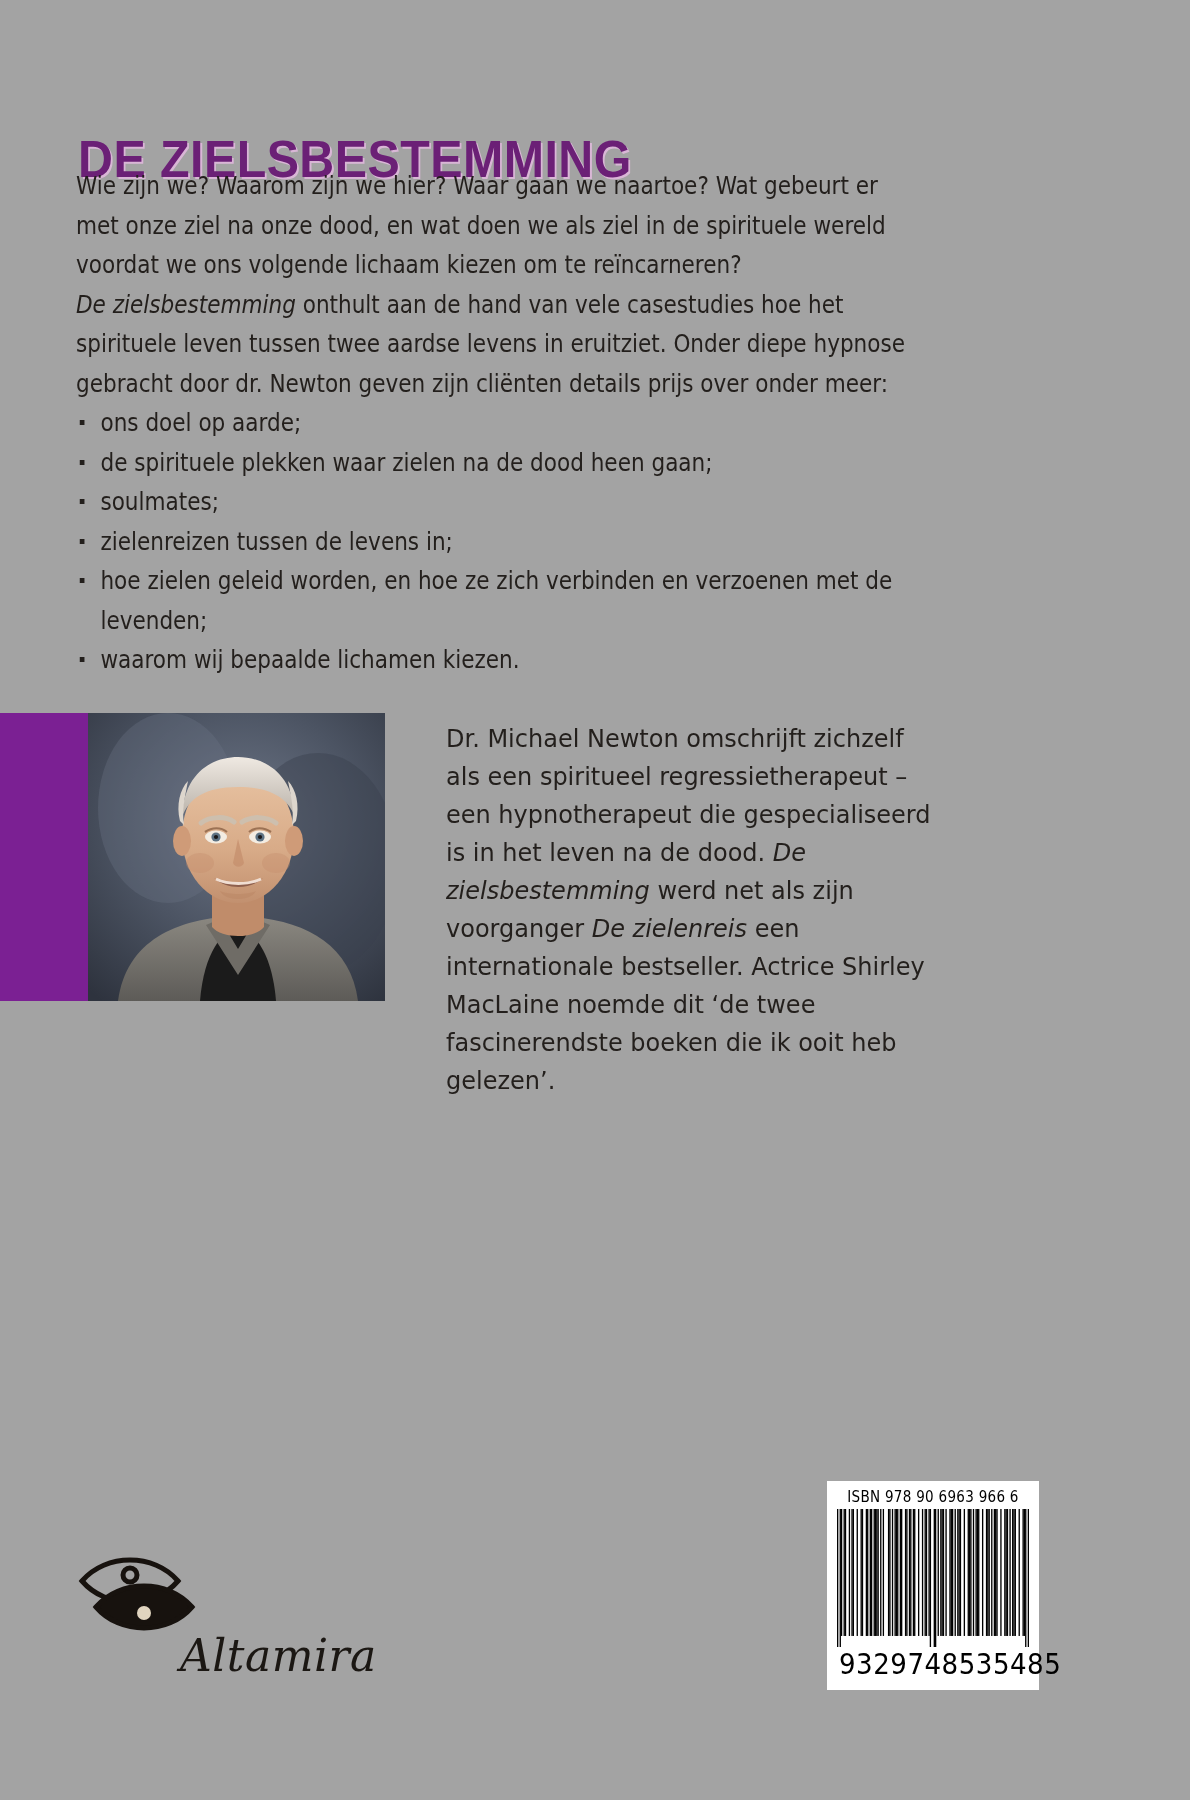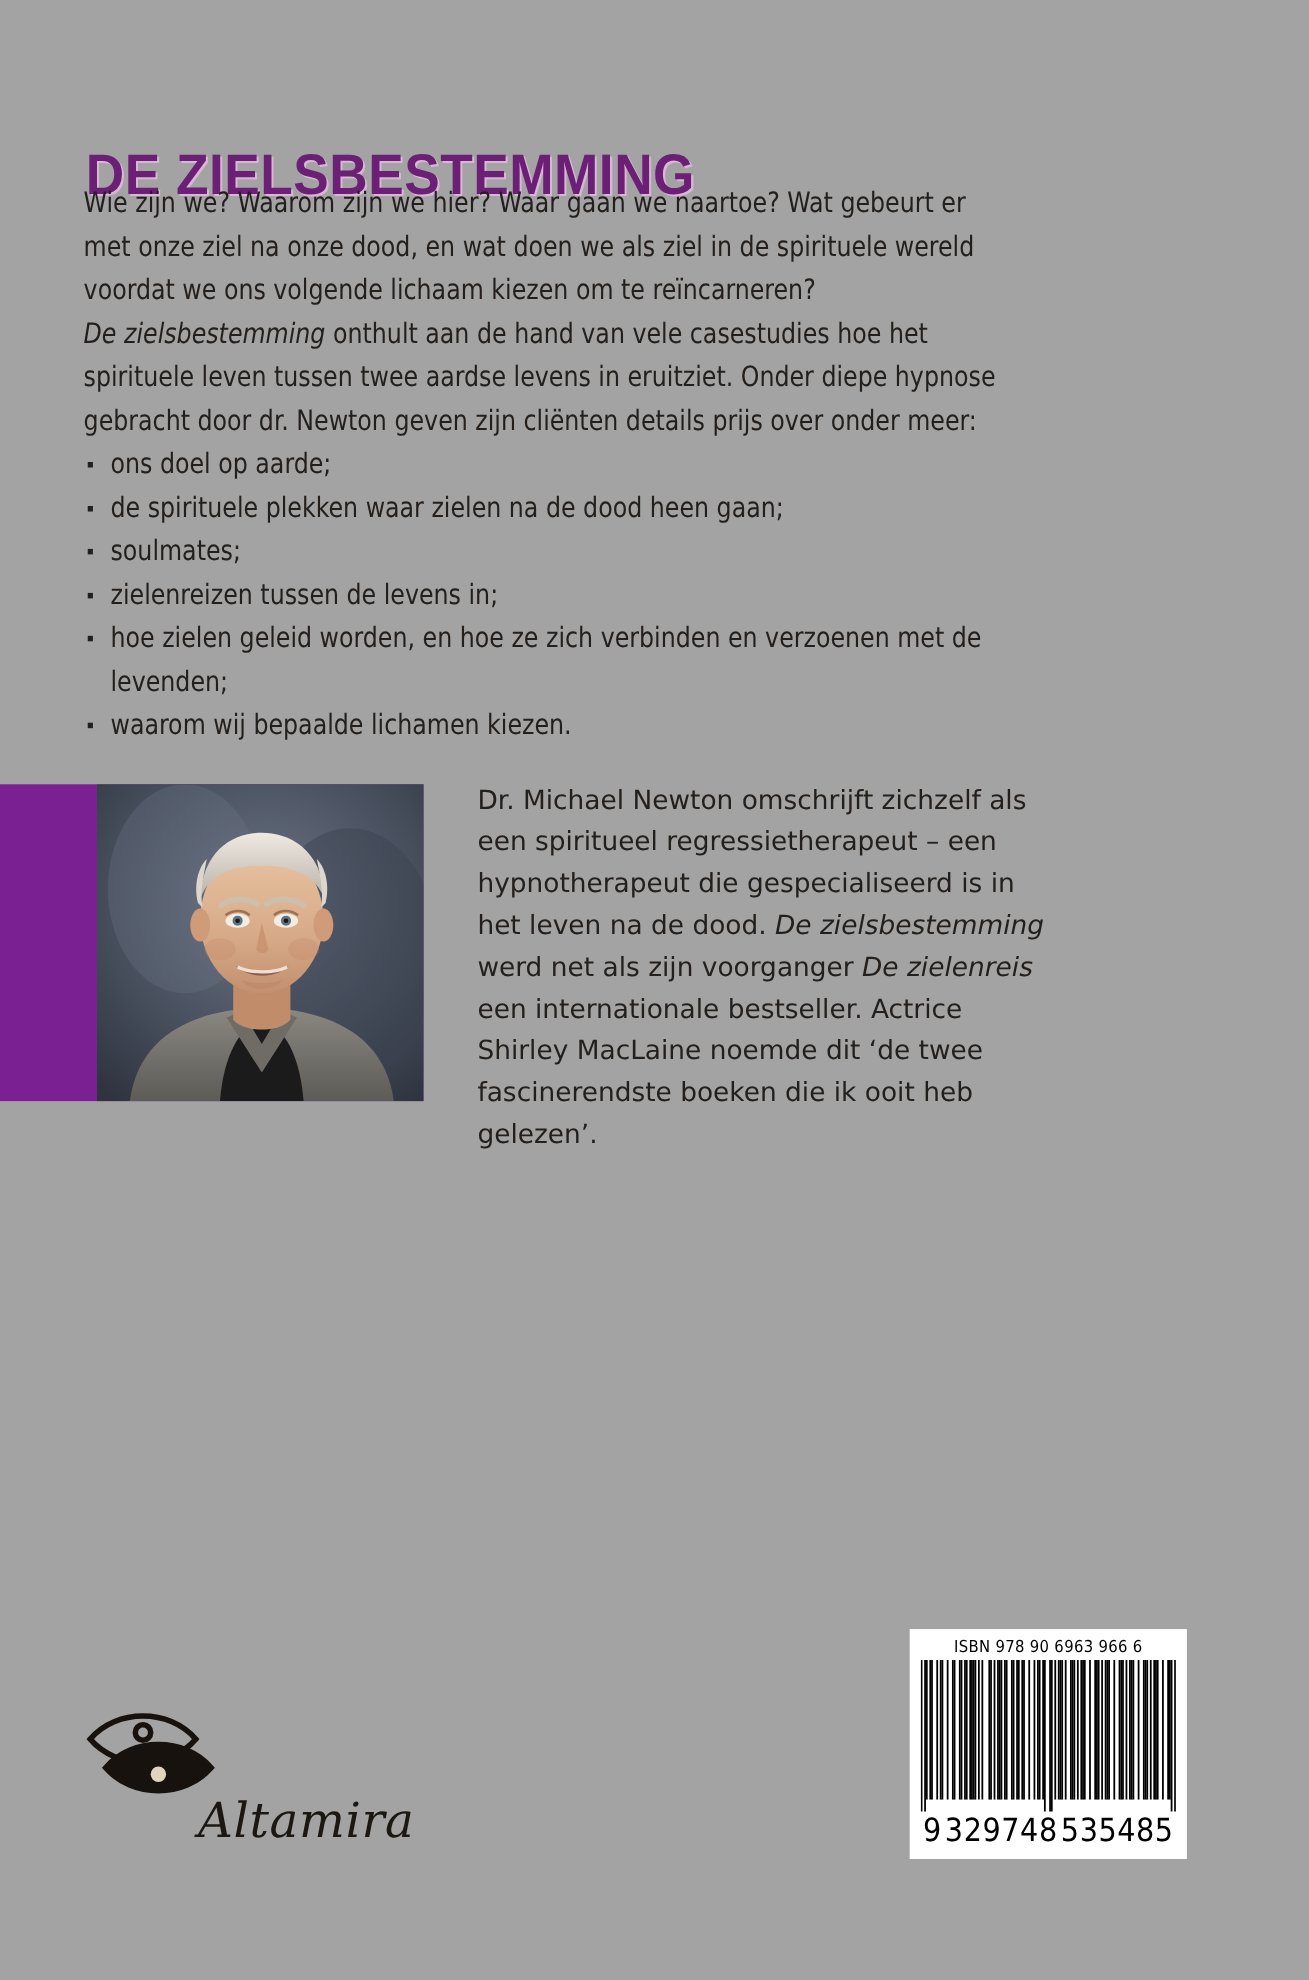--- a/index.html
+++ b/index.html
@@ -105,21 +105,21 @@
   .bio {
     position: absolute;
     left: 430px;
     top: 704px;
     width: 525px;
     color: #231f1c;
     font-family: "DejaVu Sans", "Liberation Sans", sans-serif;
     font-size: 24px;
     line-height: 38px;
   }
-  .bio p { margin: 4px; }
+  .bio p { margin: 16px; }
   .bio em { font-style: italic; }
 
   
   .publisher {
     position: absolute;
     left: 76px;
     top: 1545px;
     width: 300px;
     height: 160px;
   }
@@ -139,21 +139,21 @@
     font-size: 44px;
     color: #1b1713;
     letter-spacing: 0.5px;
   }
 
   
   .barcode-box {
     position: absolute;
     left: 827px;
     top: 1481px;
-    width: 252px;
+    width: 212px;
     height: 209px;
     background: #ffffff;
     box-sizing: border-box;
     padding: 8px 10px 6px 10px;
   }
   .barcode-isbn {
     text-align: center;
     font-family: "DejaVu Sans Condensed", "Liberation Sans Narrow", "Liberation Sans", sans-serif;
     font-size: 15px;
     color: #000;

